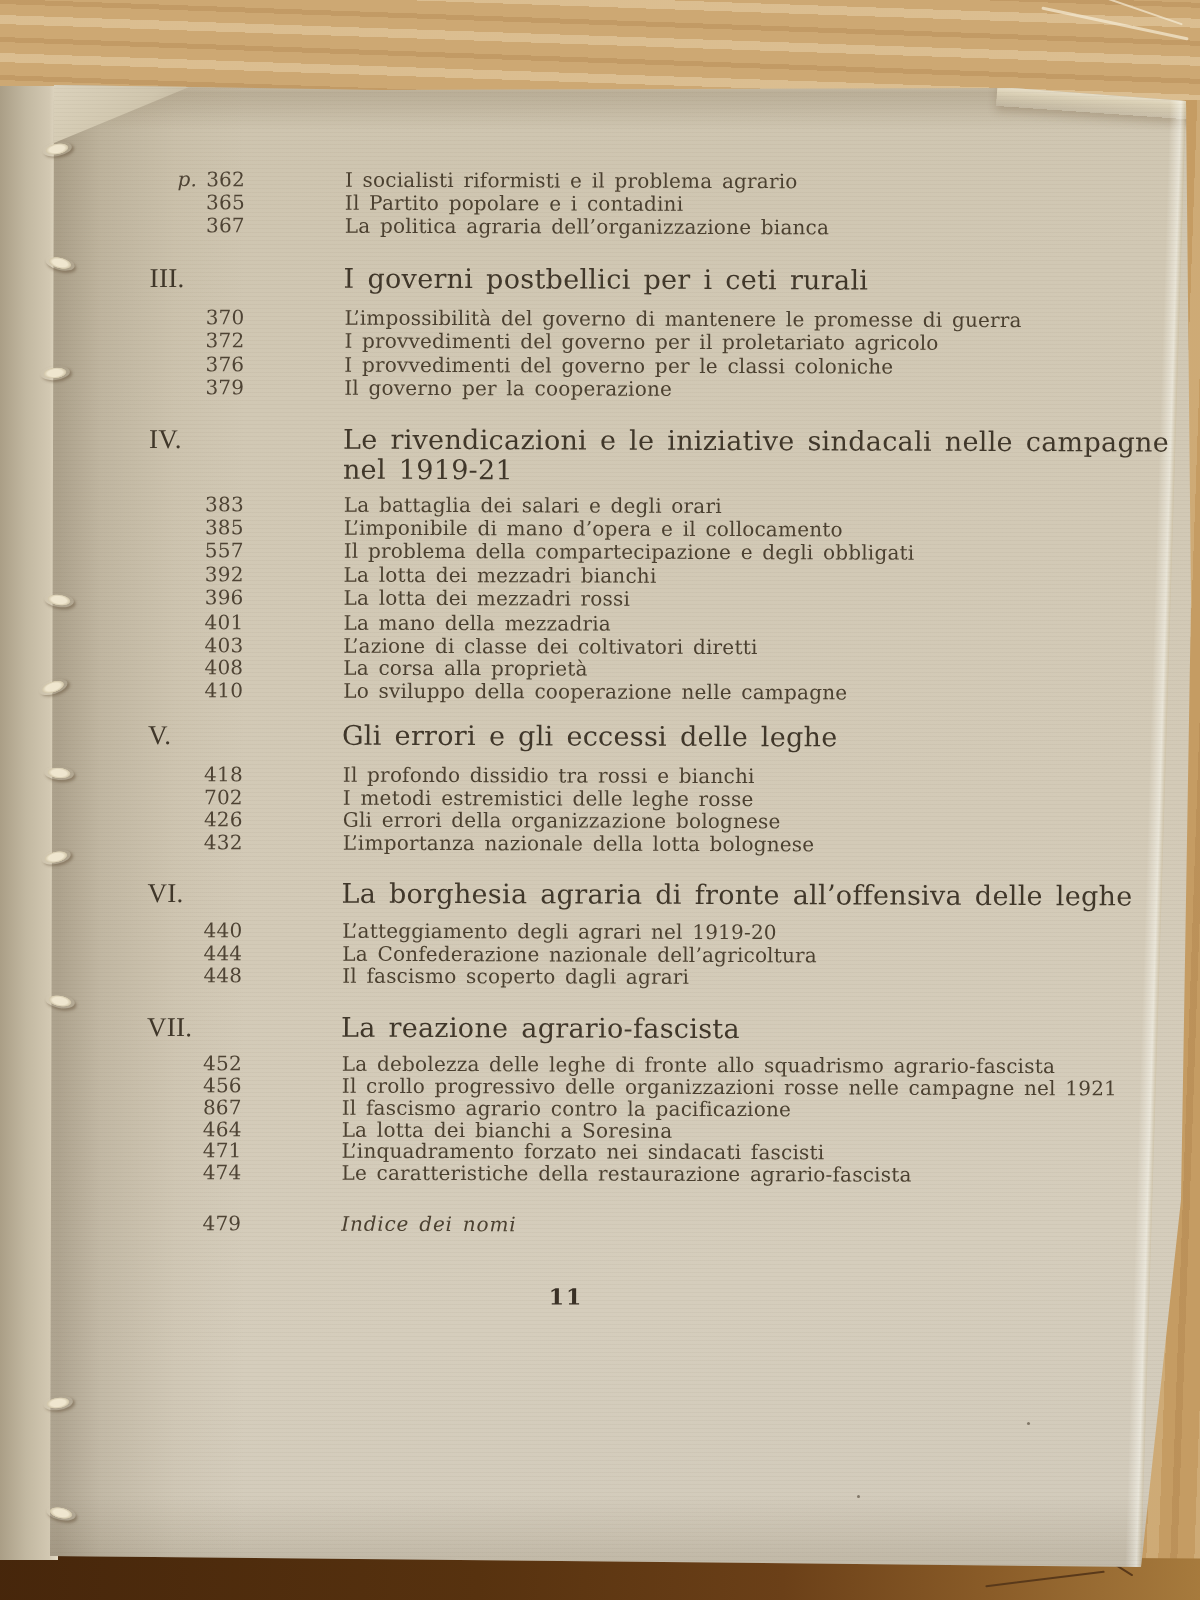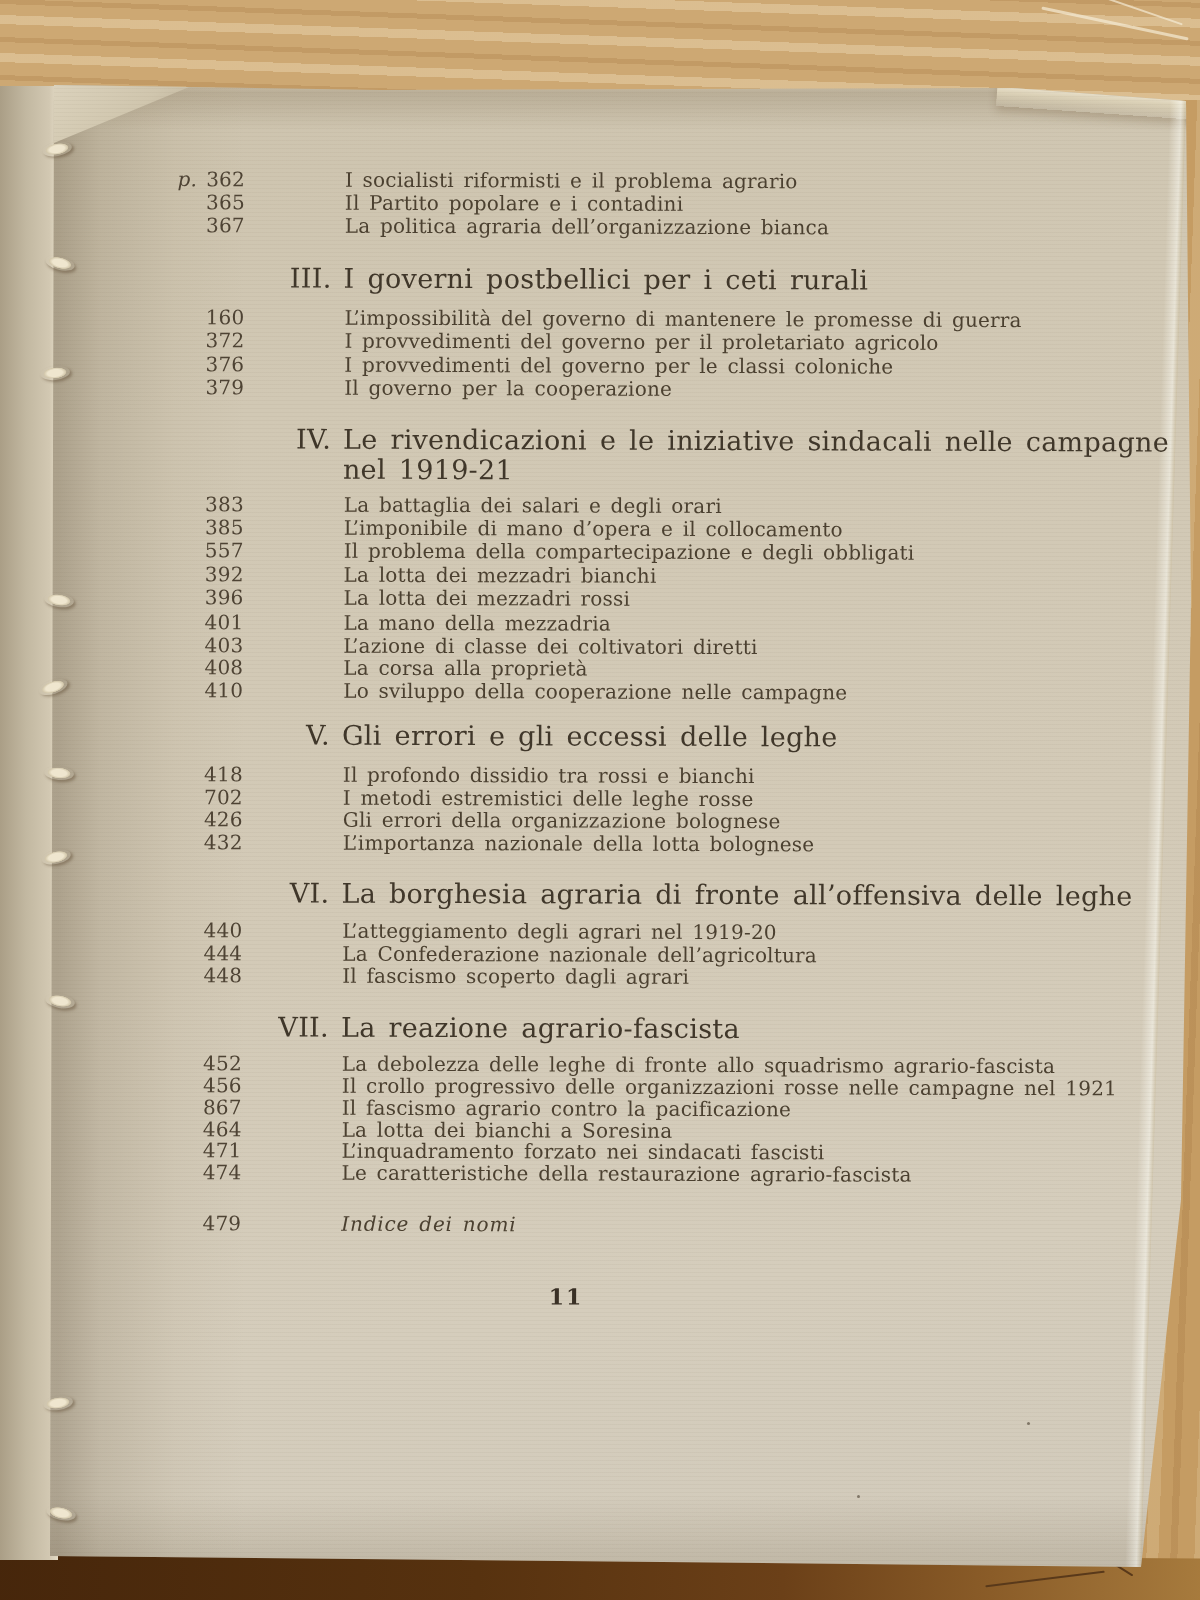--- a/index.html
+++ b/index.html
@@ -79,21 +79,21 @@
   .content { position:absolute; inset:0; transform:rotate(0.2deg); transform-origin:150px 170px;
              color:#4b4030; }
   .ln { position:absolute; left:150px; width:960px; display:flex; align-items:baseline;
         font-size:20px; line-height:23px; letter-spacing:0.2px; word-spacing:3px; white-space:nowrap; }
   .nm { width:95px; text-align:right; flex:none; color:#4e4334; }
   .nm i { font-style:italic; margin-right:9px; }
   .tl { margin-left:100px; }
   .it { font-style:italic; letter-spacing:0.8px; }
   .hd { position:absolute; left:150px; display:flex; align-items:baseline;
         font-size:27px; line-height:30px; color:#40372a; letter-spacing:0.3px; word-spacing:4px; white-space:nowrap; }
-  .rn { width:182px; text-align:right; flex:none; }
+  .rn { width:182px; flex:none;font-family:Liberation Serif, serif; }
   .ht { margin-left:12px; }
   .folio { position:absolute; top:1282px; left:150px; width:840px; text-align:center;
            font-weight:bold; font-size:22px; letter-spacing:2px; color:#3a3126; }
 </style>
 </head>
 <body>
 
 <div class="scene">
 
   <div class="wood"></div>
@@ -138,21 +138,21 @@
     <div class="ln" style="top:214px">
       <span class="nm">367</span>
       <span class="tl">La politica agraria dell’organizzazione bianca</span>
     </div>
 
     <div class="hd" style="top:263px">
       <span class="rn">III.</span>
       <span class="ht">I governi postbellici per i ceti rurali</span>
     </div>
     <div class="ln" style="top:306px">
-      <span class="nm">160</span>
+      <span class="nm">370</span>
       <span class="tl">L’impossibilità del governo di mantenere le promesse di guerra</span>
     </div>
     <div class="ln" style="top:329px">
       <span class="nm">372</span>
       <span class="tl">I provvedimenti del governo per il proletariato agricolo</span>
     </div>
     <div class="ln" style="top:353px">
       <span class="nm">376</span>
       <span class="tl">I provvedimenti del governo per le classi coloniche</span>
     </div>

